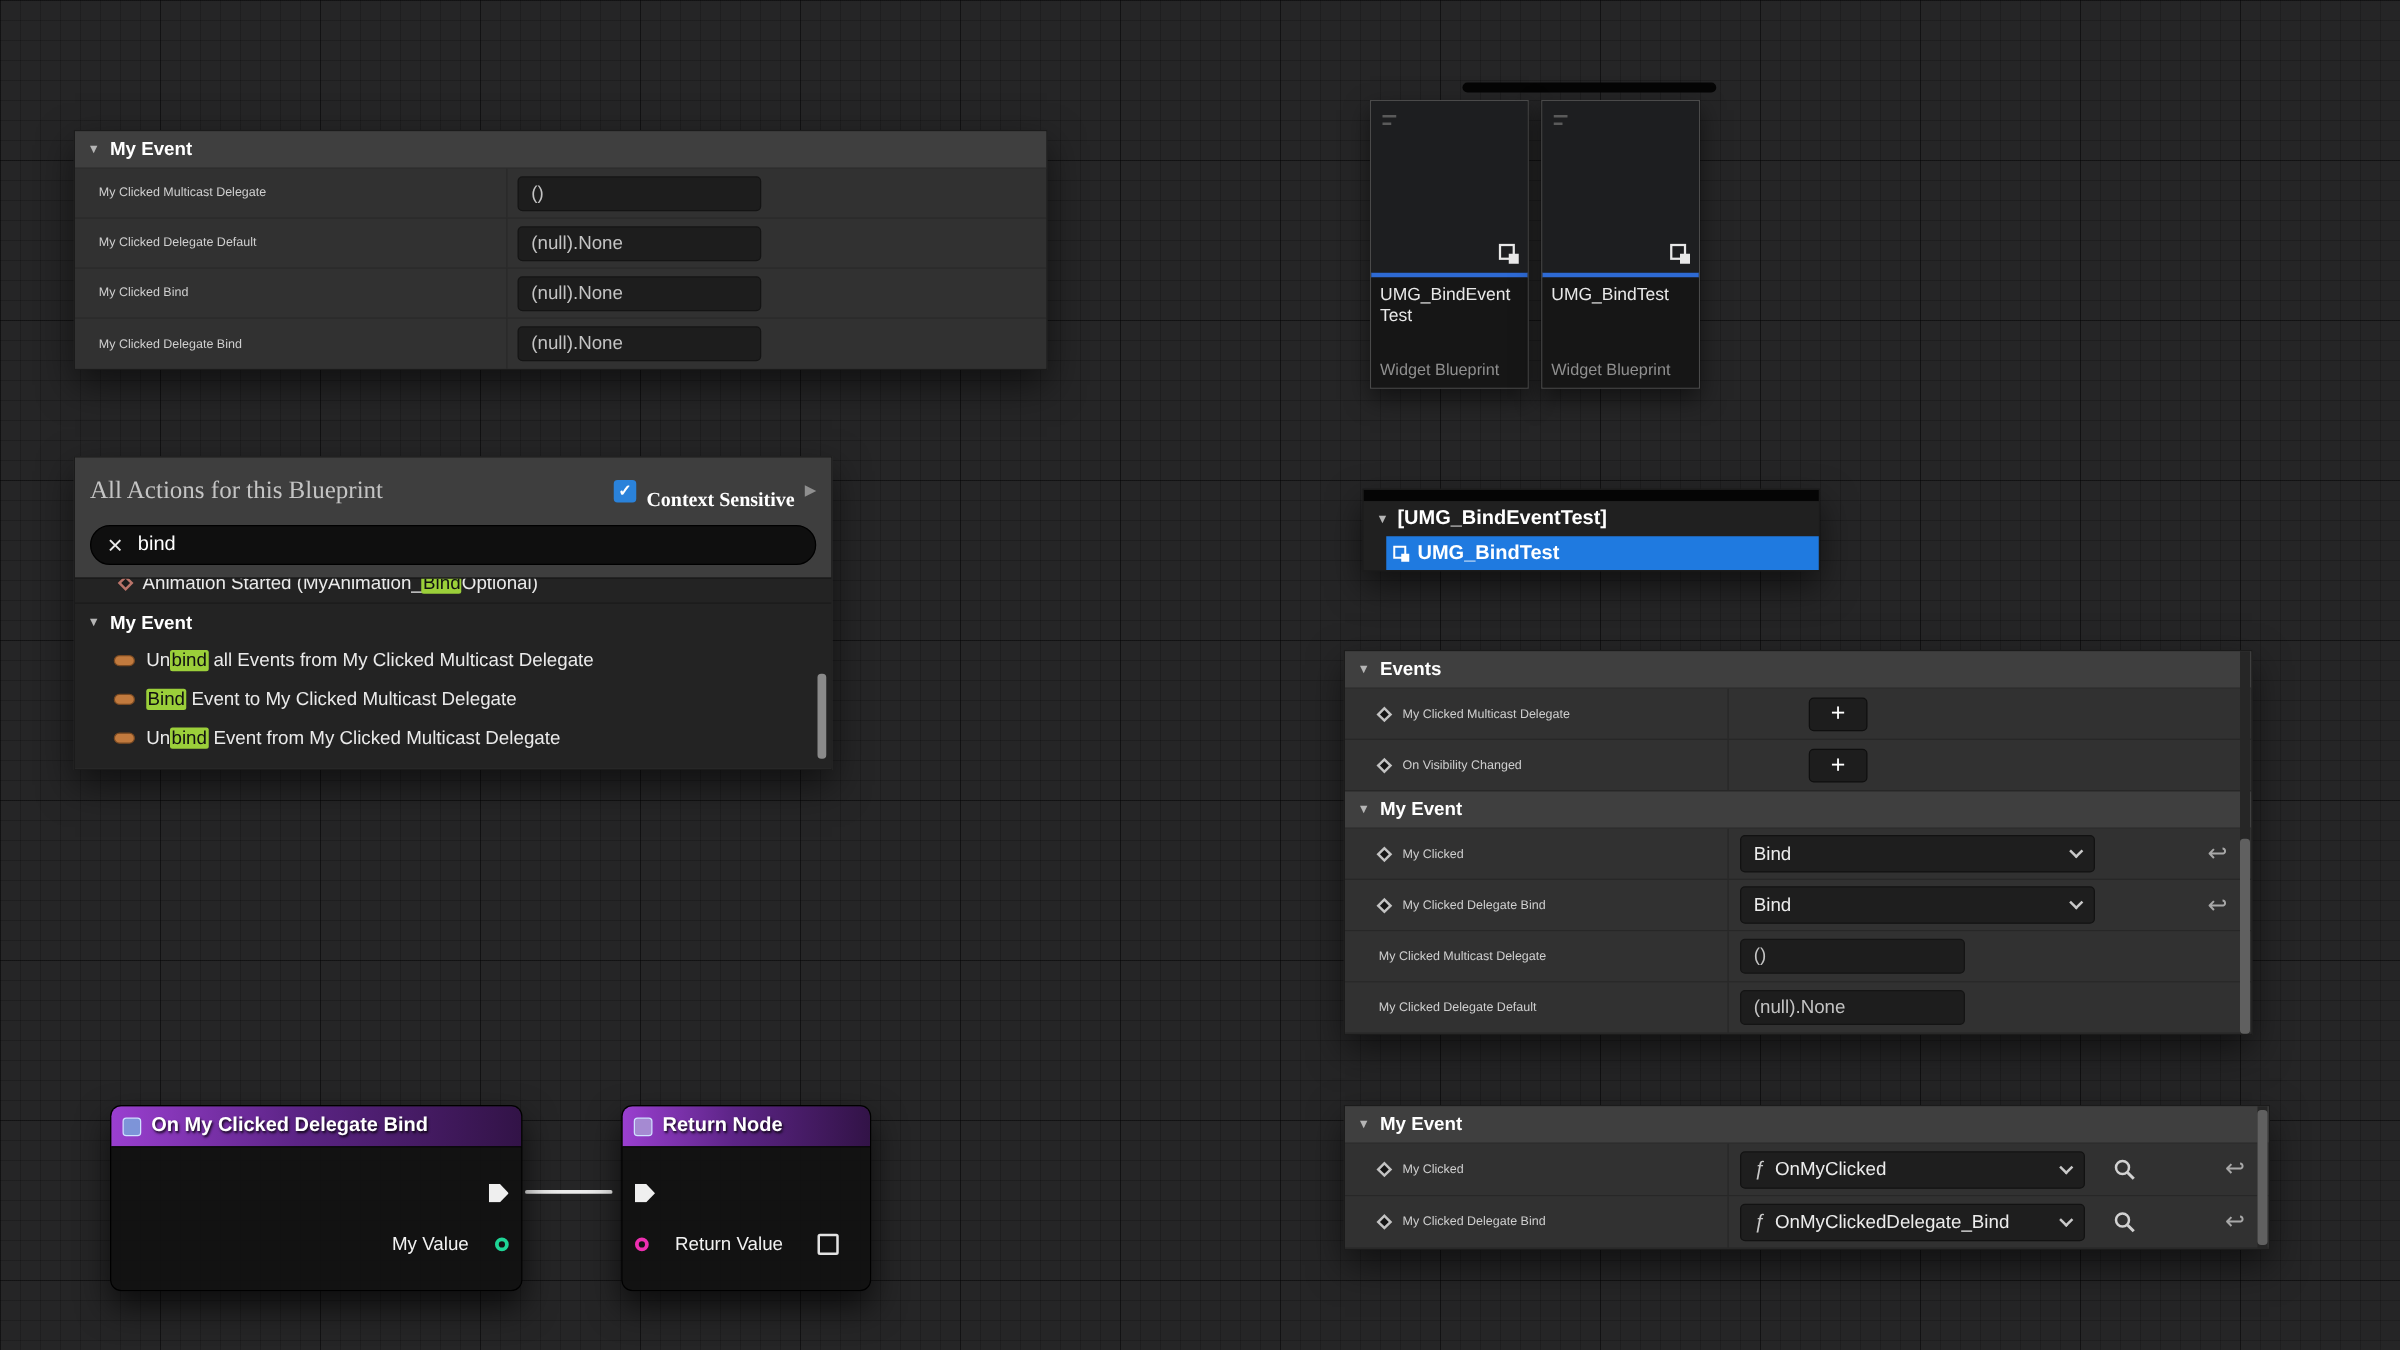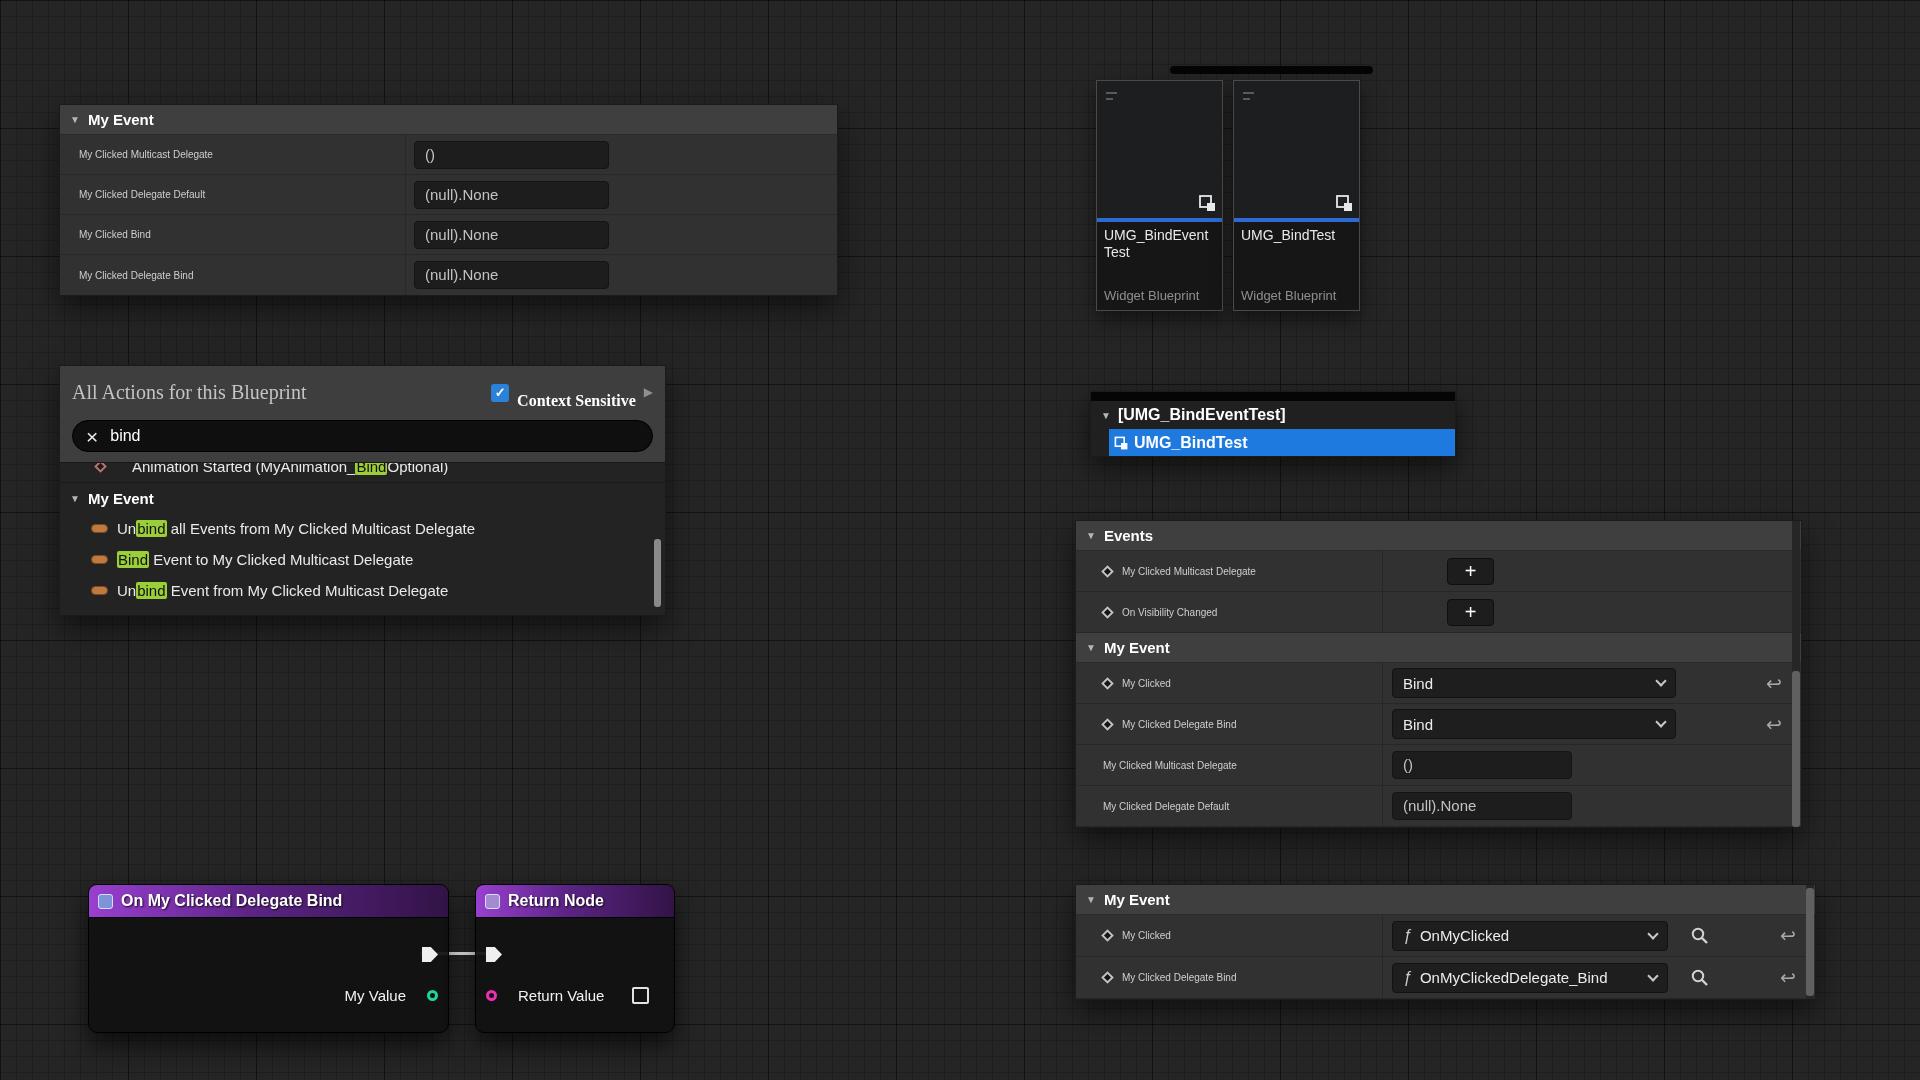--- a/index.html
+++ b/index.html
@@ -39,21 +39,21 @@
   .actions-title { color:#c4c4c4; font-size:20px; }
   .cs-group { display:flex; align-items:center; gap:8px; }
   .cs-box { width:18px; height:18px; background:#2a82da; border-radius:3px; color:#fff; font-size:13px; font-weight:bold; display:flex; align-items:center; justify-content:center; }
   .cs-label { color:#ffffff; font-weight:bold; font-size:16px;margin-top:17px; }
   .cs-arrow { color:#8f8f8f; font-size:12px; }
   .search-pill { margin-top:10px; background:#0f0f0f; border:1px solid #000; border-radius:16px; height:32px; display:flex; align-items:center; gap:12px; padding:0 13px; }
   .search-x { color:#eaeaea; font-size:21px; line-height:1; }
   .search-text { color:#ffffff; font-size:16px; }
   .actions-list { background:#232323; border-top:1px solid #191919; position:relative; padding-bottom:9px; }
   .clipped-row { height:20px; overflow:hidden; position:relative; border-bottom:1px solid #1b1b1b; }
-  .clipped-inner { position:absolute; top:-11px; left:0; display:flex; align-items:center; gap:27px; padding-left:36px; height:28px; }
+  .clipped-inner { position:absolute; top:-11px; left:0; display:flex; align-items:center; gap:9px; padding-left:36px; height:28px; }
   .a-diamond { width:9px; height:9px; border:2px solid #b9746a; background:#1c1c1c; transform:rotate(45deg); flex:0 0 9px; }
   .a-cat { display:flex; align-items:center; gap:8px; height:30px; padding-left:10px; }
   .a-item { display:flex; align-items:center; gap:9px; height:31px; padding-left:31px; color:#eaeaea; font-size:15px; }
   .a-capsule { width:17px; height:9px; border-radius:5px; background:#c17a3e; border:1px solid #7a4a22; flex:0 0 17px; }
   .hl { background:#9bcf3a; color:#111; border-radius:2px; padding:0 1px; }
   .a-text { white-space:nowrap; color:#eaeaea; font-size:15px; }
   .list-scroll { position:absolute; right:4px; top:76px; width:7px; height:68px; background:#8a8a8a; border-radius:3px; }
 
   
   #cb-topbar { position:absolute; left:1170px; top:66px; width:203px; height:8px; background:#050505; border-radius:4px; }
@@ -95,22 +95,22 @@
   .undo { position:absolute; right:19px; color:#a8a8a8; font-size:19px; }
   .mag { margin-left:22px; }
   .field-sm { width:180px; }
   .scroll-track { position:absolute; right:1px; top:0; bottom:0; width:8px; background:#262626; }
   .scroll-thumb { position:absolute; right:1px; width:8px; background:#606060; border-radius:3px; }
   #dr-thumb { top:150px; height:156px; }
   #db-thumb { top:3px; height:108px; }
 
   
   .node { position:absolute; border:1px solid #000; border-radius:9px; background:rgba(17,17,17,.94); box-shadow:0 12px 26px rgba(0,0,0,.65); }
-  #node1 { left:88px; top:884px; width:361px; height:149px; }
-  #node2 { left:475px; top:884px; width:200px; height:149px; }
+  #node1 { left:88px; top:884px; width:330px; height:149px; }
+  #node2 { left:497px; top:884px; width:200px; height:149px; }
   .node-head { height:33px; border-radius:8px 8px 0 0; background:linear-gradient(90deg,#9a3fd0 0%, #5c2486 45%, #321347 100%); display:flex; align-items:center; gap:8px; padding:0 10px 0 9px; border-bottom:1px solid #000; }
   .node-title { color:#fff; font-weight:bold; font-size:16px; text-shadow:1px 1px 2px rgba(0,0,0,.85); white-space:nowrap; }
   .node-icon { width:15px; height:15px; border-radius:3px; background:#7d94d8; border:1px solid #cfe0ff; flex:0 0 15px; }
   #node2 .node-icon { background:#a58ad2; }
   .exec-pin { position:absolute; top:62px; width:16px; height:15px; background:#efefef; clip-path:polygon(0 0,55% 0,100% 50%,55% 100%,0 100%); }
   #node1 .exec-pin { right:10px; }
   #node2 .exec-pin { left:10px; }
   .pin-row { position:absolute; top:102px; display:flex; align-items:center; gap:21px; }
   #node1 .pin-row { right:10px; }
   #node2 .pin-row { left:10px; }

